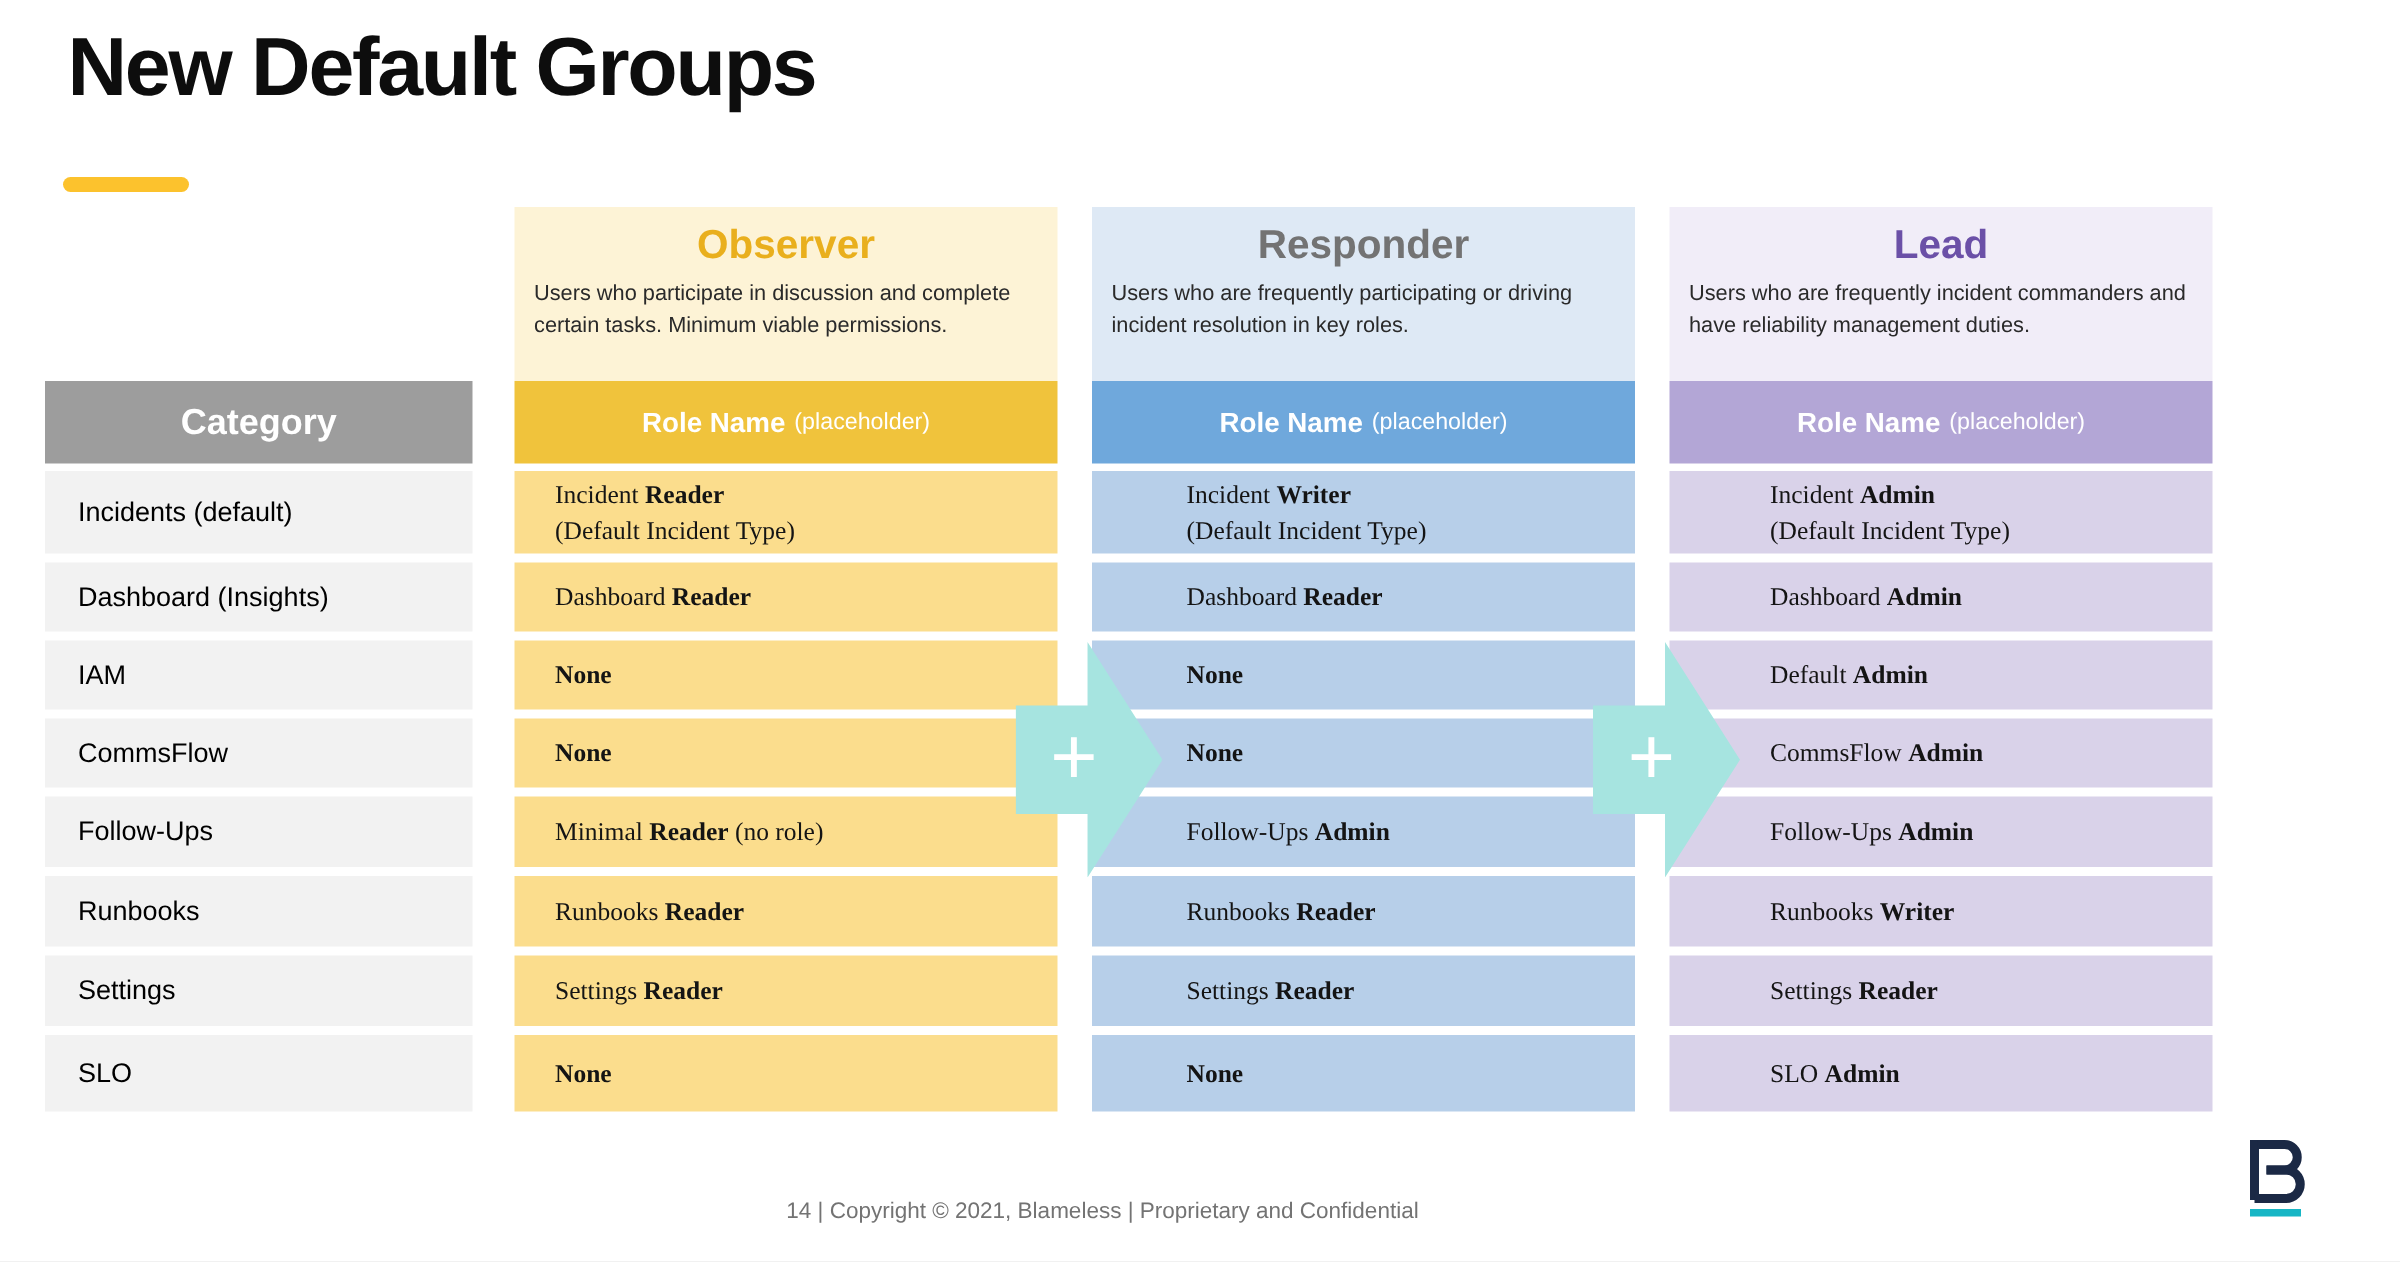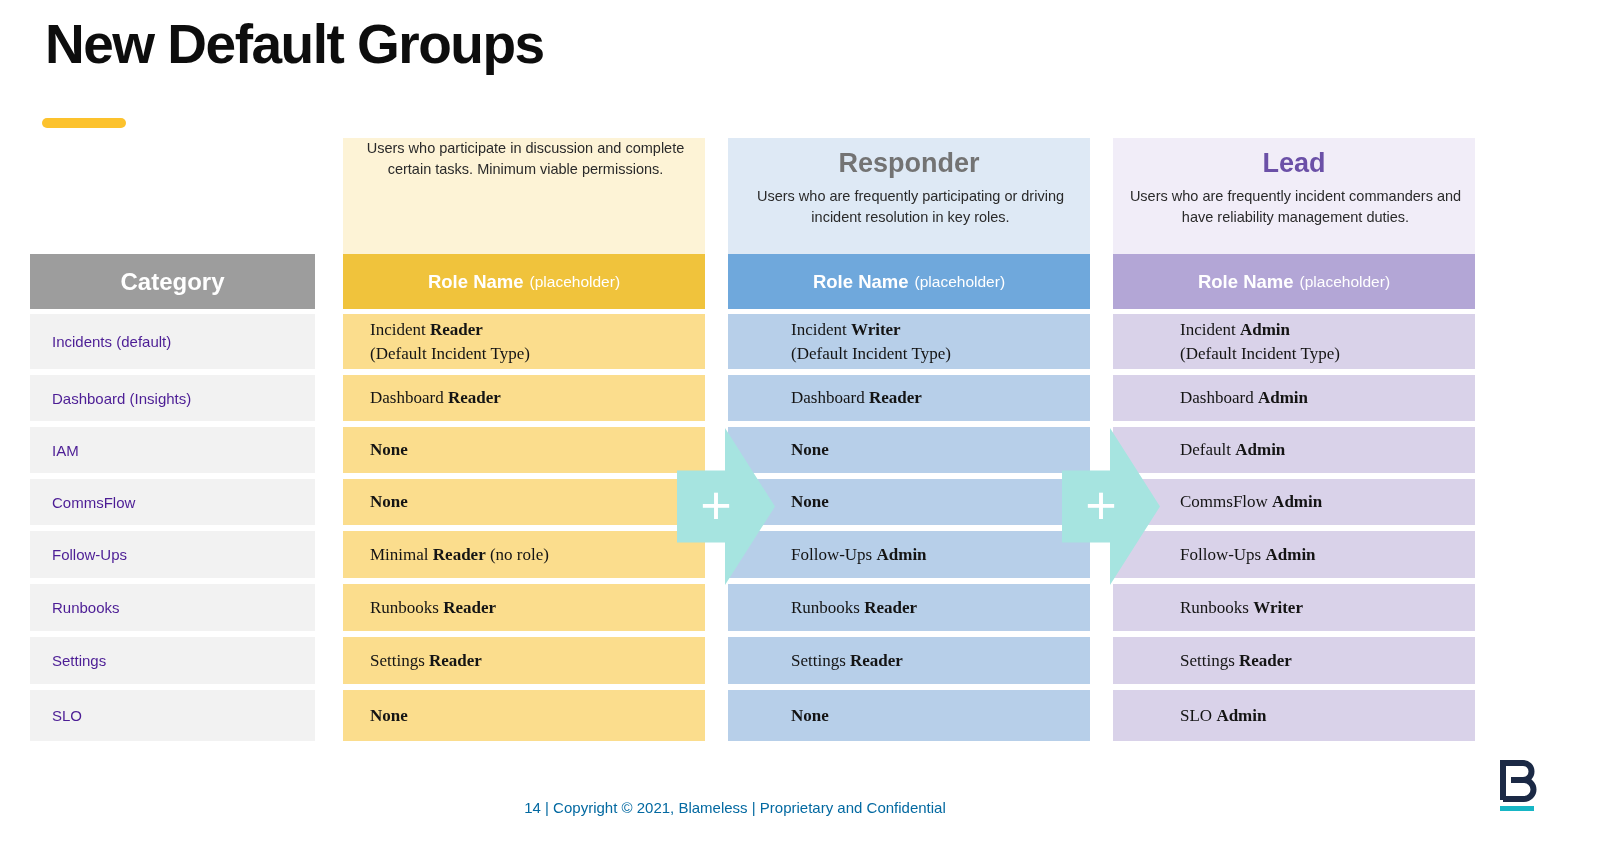--- a/index.html
+++ b/index.html
@@ -22,27 +22,27 @@
     height:55px; background:#9D9D9D; color:#fff; display:flex;
     align-items:center; justify-content:center; font-size:24px; font-weight:700;
   }
   .rows{display:flex; flex-direction:column; gap:6px; margin-top:5px;}
   .rows > :nth-child(1){height:55px;}
   .rows > :nth-child(n+2){height:46px;}
   .rows > :nth-child(n+5){height:47px;}
   .rows > :nth-child(8){height:51px;}
   .crow{
     background:#F2F2F2; display:flex; align-items:center;
-    padding-left:22px; font-size:15px; color:#4c1d95;
+    padding-left:22px; font-size:18px; color:#000000;
   }
   
   .col{position:absolute; top:138px; width:362px; height:603px;}
   .intro{position:absolute; top:0; left:0; right:0; height:116px;}
   .intro h2{margin:10px 0 7px; text-align:center; font-size:27px; font-weight:700;}
-  .intro p{margin:0; padding:0 10px 0 13px; font-size:14.5px; line-height:21px; color:#2a2a2a;text-align:center;}
+  .intro p{margin:0; padding:0 10px 0 13px; font-size:14.5px; line-height:21px; color:#2a2a2a;}
   .rolebar{
     position:absolute; top:116px; left:0; right:0; height:55px;
     display:flex; align-items:flex-start; justify-content:center; color:#fff;
     line-height:55px;
   }
   .rolebar .rn{font-weight:700; font-size:18.5px;}
   .rolebar .ph{font-size:15.5px; margin-left:6px;}
   .rolerows{position:absolute; top:171px; left:0; right:0;}
   .rrow{
     display:flex; flex-direction:column; justify-content:center;
@@ -72,21 +72,21 @@
   }
   .arrow .plus{
     position:absolute; left:14px; top:50%; transform:translateY(-54%);
     width:50px; text-align:center; color:#fff; font-size:54px;
     font-weight:400; line-height:1;
   }
   .a1{left:677px;} .a2{left:1062px;}
   
   .footer{
     position:absolute; left:0; right:130px; top:799px; text-align:center;
-    font-size:15px; color:#0369a1;
+    font-size:15px; color:#737373;
   }
   .logo{position:absolute; left:1494px; top:758px; width:48px; height:54px;}
 </style>
 </head>
 <body>
 
 <div class="slide">
 
   <h1 class="page-title">New Default Groups</h1>
   <div class="accent-bar"></div>
@@ -100,20 +100,21 @@
       <div class="crow">CommsFlow</div>
       <div class="crow">Follow-Ups</div>
       <div class="crow">Runbooks</div>
       <div class="crow">Settings</div>
       <div class="crow">SLO</div>
     </div>
   </div>
 
   <div class="col obs">
     <div class="intro">
+      <h2>Observer</h2>
       <p>Users who participate in discussion and complete certain tasks. Minimum viable permissions.</p>
     </div>
     <div class="rolebar">
       <span class="rn">Role Name</span>
       <span class="ph">(placeholder)</span>
     </div>
     <div class="rows rolerows">
       <div class="rrow">
         <div><span>Incident </span><b>Reader</b><span></span></div>
         <div>(Default Incident Type)</div>

